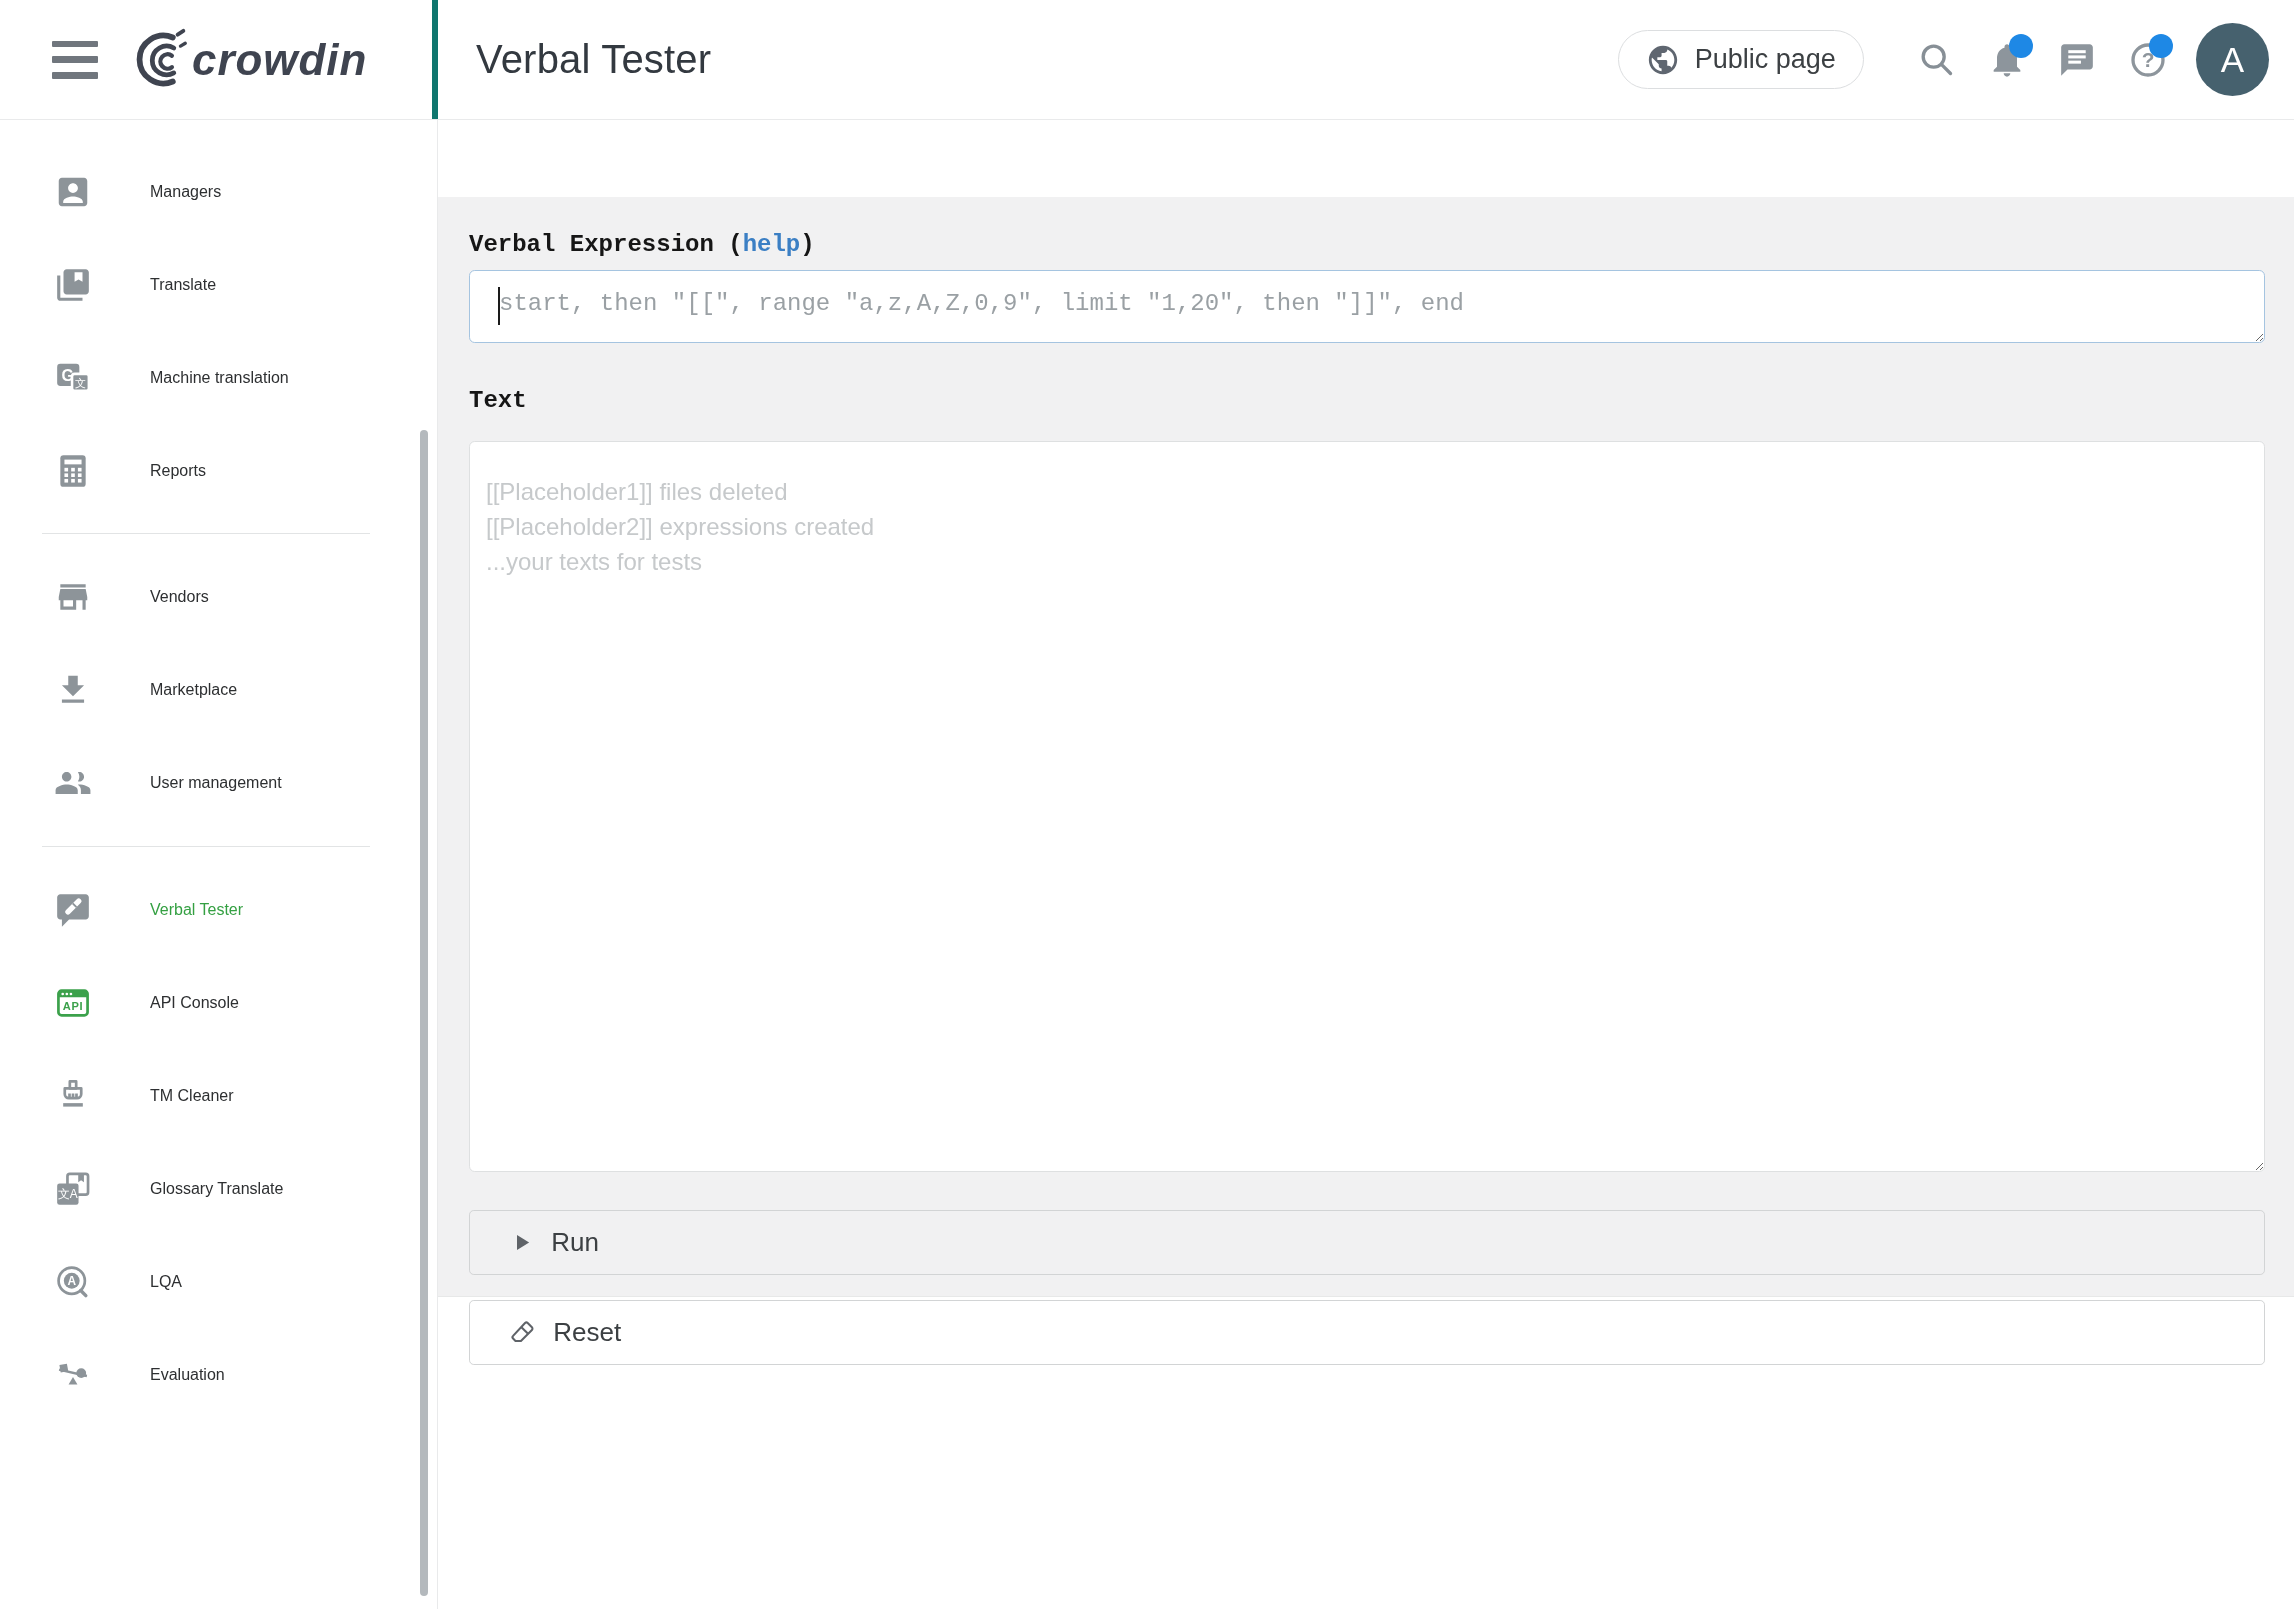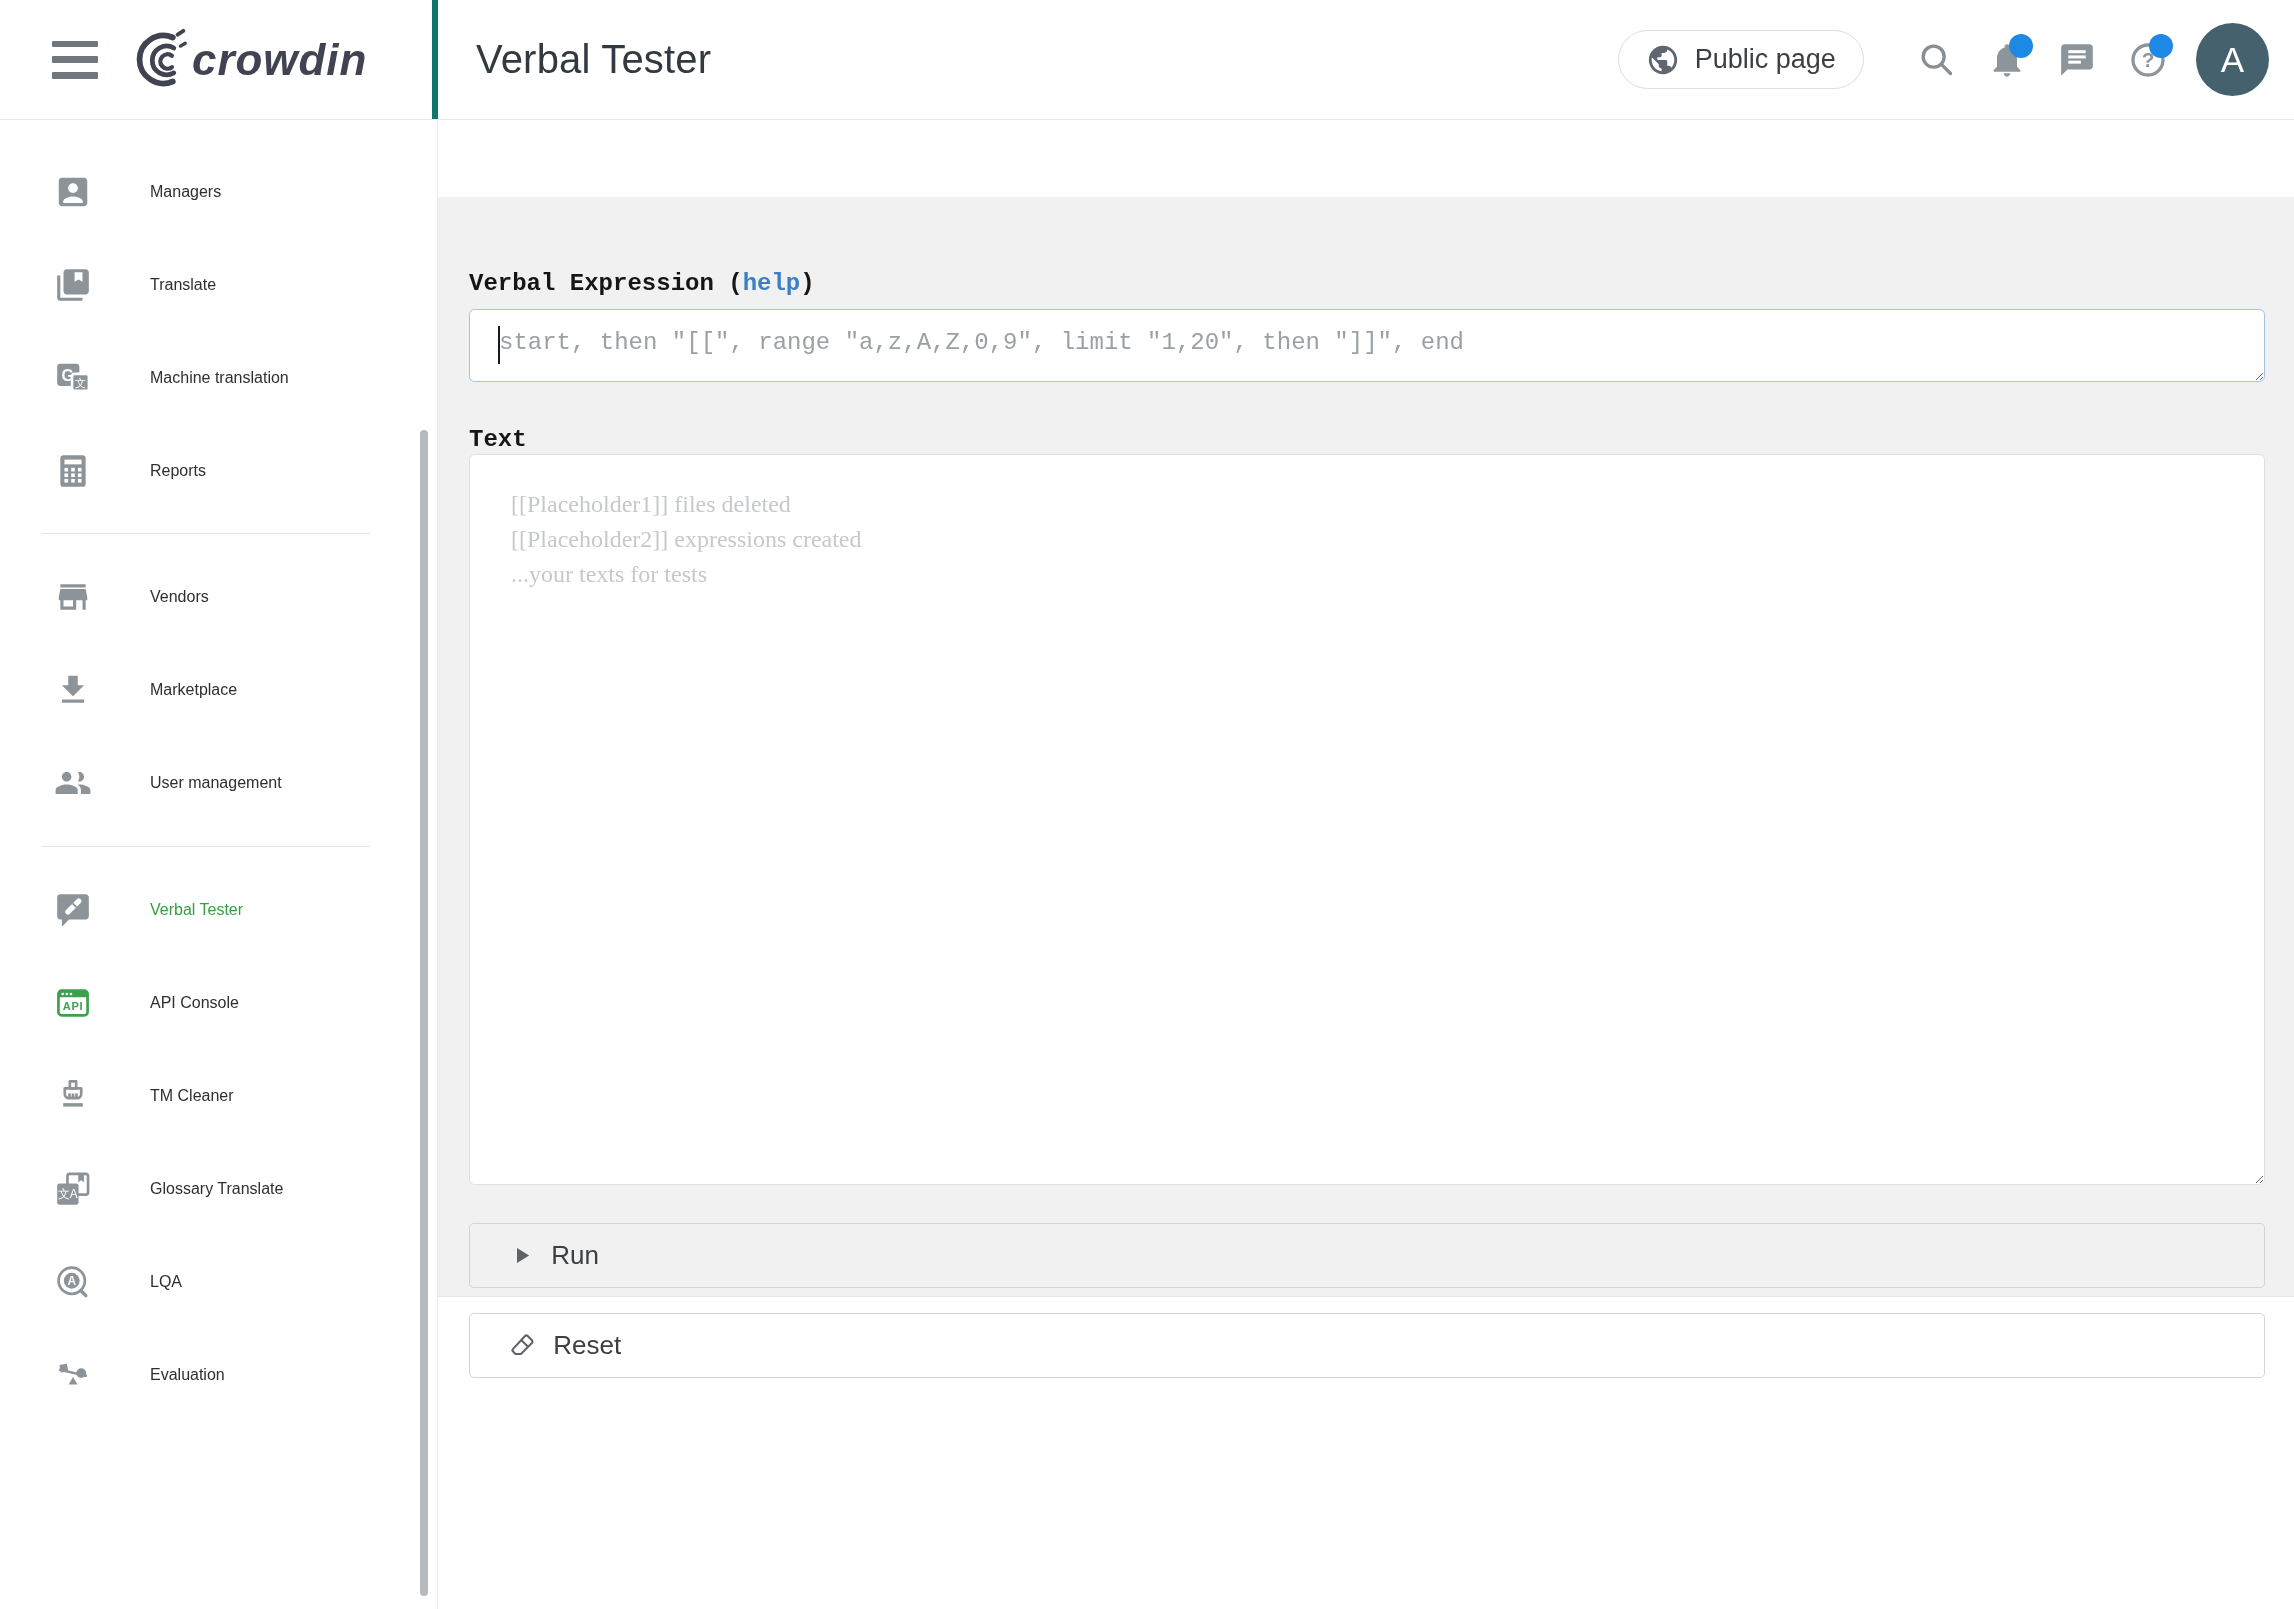--- a/index.html
+++ b/index.html
@@ -44,33 +44,33 @@
   .nav-item.active .nav-label { color:#34a042; }
   .nav-divider { border-top:1px solid #e2e4e5; margin:16.3px 67px 16.3px 42px; }
   .scroll-thumb { position:absolute; right:8.6px; top:310px; width:8.6px; height:1166px;
                   background:#b4b9bd; border-radius:4.8px; cursor:grab; }
 
   
   .main { flex:1; background:#fff; overflow:hidden; }
   .panel { margin-top:77px; height:1100px; background:#f1f1f2; border-bottom:1px solid #e7e8e8;
            padding:34px 29px 0 31px; }
   .mono-label { font-family:"Liberation Mono", monospace; font-weight:bold; font-size:24px;
-                color:#161616;margin-top:39px; }
+                color:#161616; }
   .mono-label .help-link { color:#3b7fc4; cursor:pointer; text-decoration:none; }
   .expr-wrap { position:relative; margin-top:12.4px; }
   .expr-input { width:100%; height:73px; background:#fff; border:1.9px solid #a5c4e0;
                 border-radius:5.7px; padding:19px 29px; font-family:"Liberation Mono", monospace;
                 font-size:24px; color:#333; resize:both; overflow:hidden; outline:none;
                 white-space:nowrap; }
   .expr-input::placeholder { color:#9aa0a4; }
   .caret { position:absolute; left:29px; top:17px; width:1.9px; height:38px; background:#1a1a1a; }
   .text-label { margin-top:40px; }
-  .text-input { display:block; margin-top:1px; width:100%; height:731px; background:#fff;
-                border:1px solid #dee0e1; border-radius:5.7px; padding:32px 41px;
-                font-family:Liberation Serif, serif; font-size:24px; line-height:35px;
+  .text-input { display:block; margin-top:27px; width:100%; height:731px; background:#fff;
+                border:1px solid #dee0e1; border-radius:5.7px; padding:32px 16px;
+                font-family:Liberation Sans, sans-serif; font-size:24px; line-height:35px;
                 color:#333; resize:both; overflow:hidden; outline:none; }
   .text-input::placeholder { color:#c6c9cb; }
   .btn-row { display:flex; gap:25px; margin-top:38px;flex-direction:column; }
   .btn { display:flex; align-items:center; gap:16.3px; height:65px; padding:0 38px;
          border:1px solid #d2d4d5; border-radius:4.8px; background:transparent; cursor:pointer;
          font-family:"Liberation Sans", sans-serif; font-size:26px; color:#3c4043; }
 </style>
 </head>
 <body>
 

